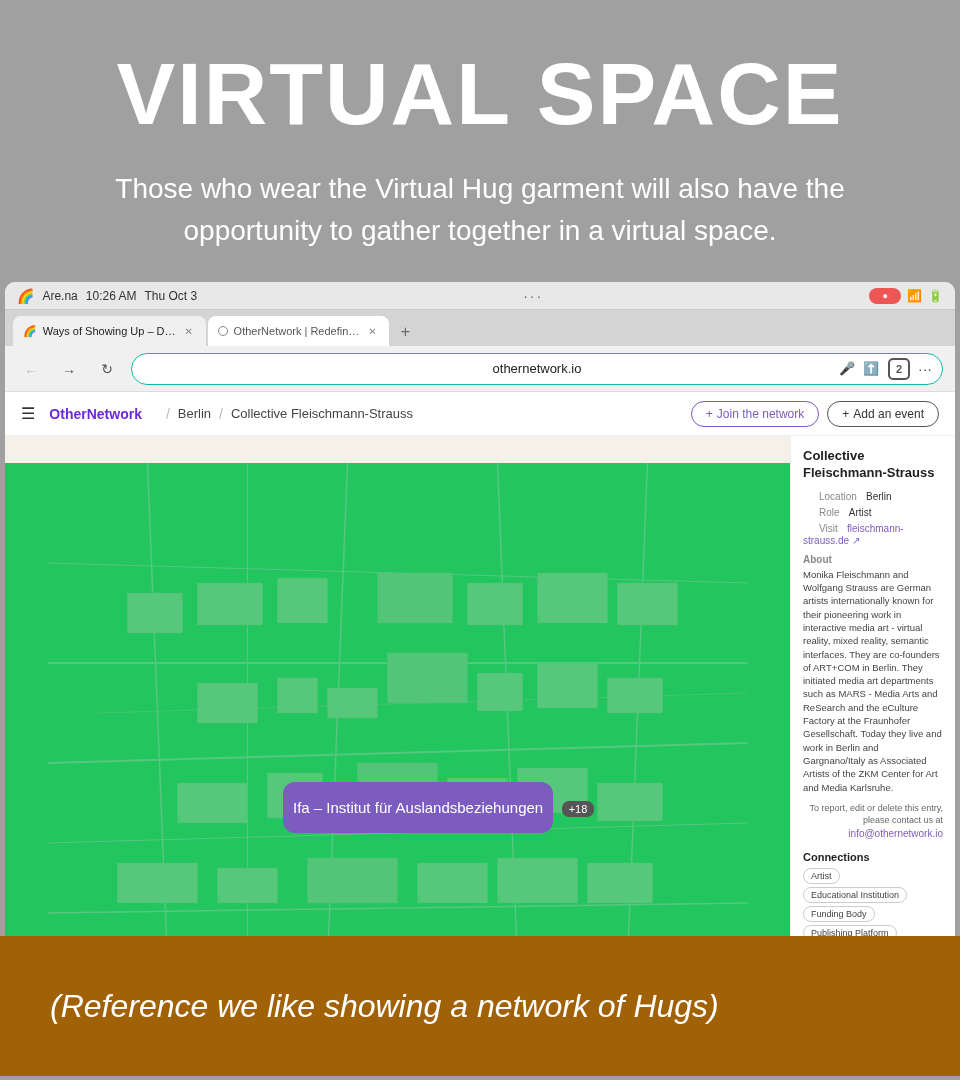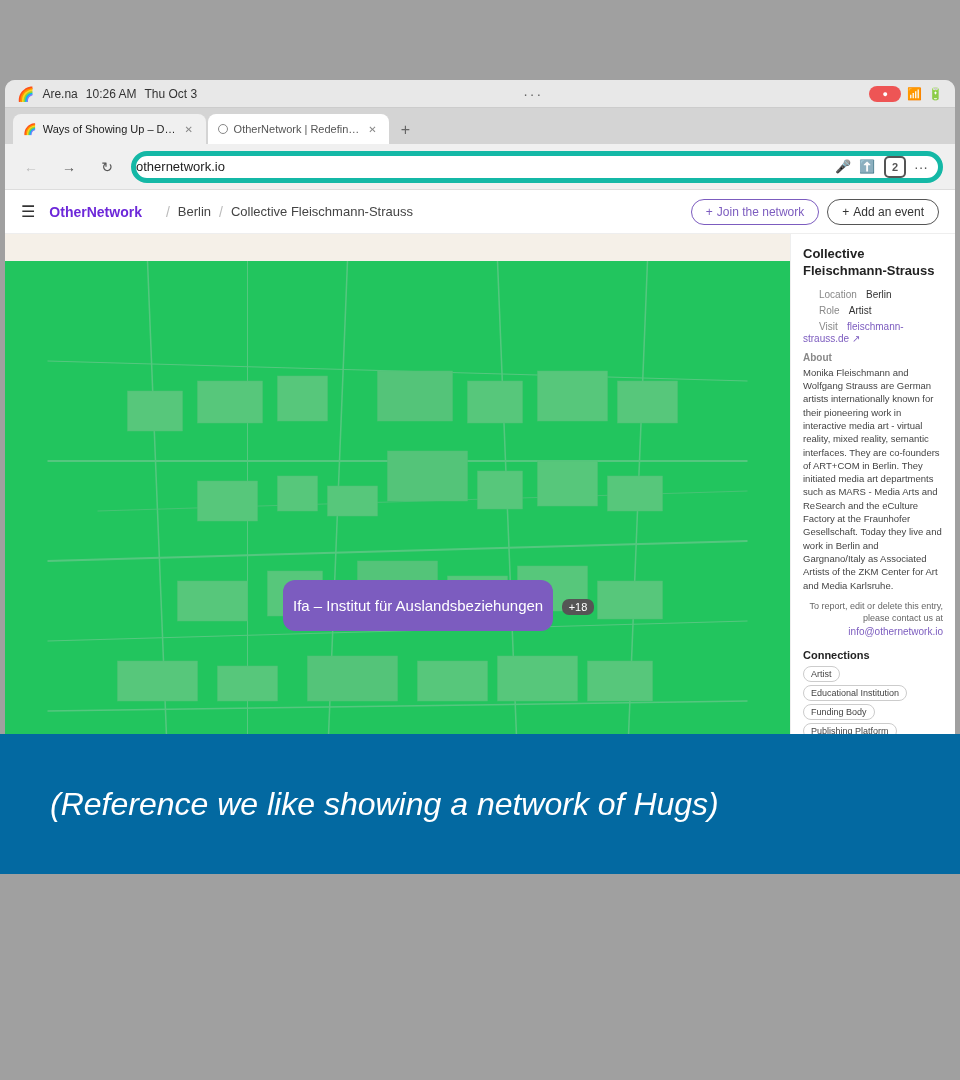--- a/index.html
+++ b/index.html
@@ -184,26 +184,26 @@
       color: #555;
       cursor: pointer;
       background: none;
       border: none;
     }
     .nav-btn.disabled { color: #bbb; cursor: default; }
 
     .url-bar {
       flex: 1;
       background: white;
-      border: 5px solid #14b8a6;
+      border: 1px solid #14b8a6;
       border-radius: 20px;
       height: 32px;
       display: flex;
       align-items: center;
-      justify-content: flex-start;
+      justify-content: center;
       font-size: 13px;
       color: #222;
       position: relative;
     }
 
     .url-text {
       font-size: 13px;
       color: #222;
     }
 
@@ -455,21 +455,21 @@
     .conn-tag {
       border: 1px solid #ccc;
       border-radius: 10px;
       padding: 2px 7px;
       font-size: 9px;
       color: #444;
     }
 
     
     .bottom-section {
-      background: #0369a1;
+      background: #a16207;
       padding: 40px 50px;
       height: 140px;
       display: flex;
       align-items: center;
     }
 
     .bottom-text {
       font-size: 32px;
       color: white;
       font-style: italic;
@@ -480,20 +480,22 @@
     .three-dots {
       font-size: 14px;
       color: #666;
       letter-spacing: 2px;
     }
   </style>
 </head>
 <body>
 
 <div class="top-section">
+  <div class="virtual-space-title">VIRTUAL SPACE</div>
+  <div class="subtitle-text">Those who wear the Virtual Hug garment will also have the opportunity to gather together in a virtual space.</div>
 </div>
 
 <div class="browser-wrapper">
 
   <div class="macos-bar">
     <div class="macos-left">
       <span class="rainbow-icon">🌈</span>
       <span>Are.na</span>
       <span>10:26 AM</span>
       <span>Thu Oct 3</span>

